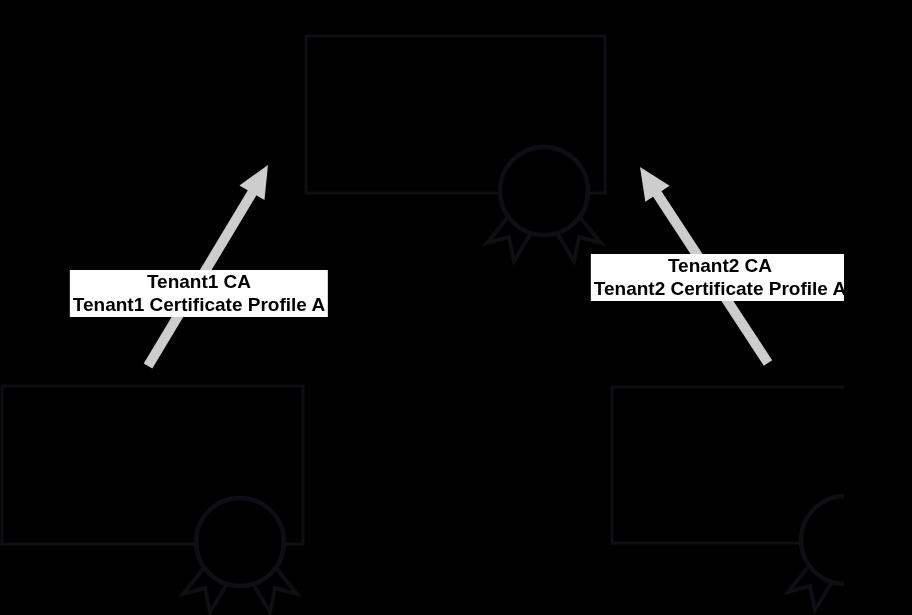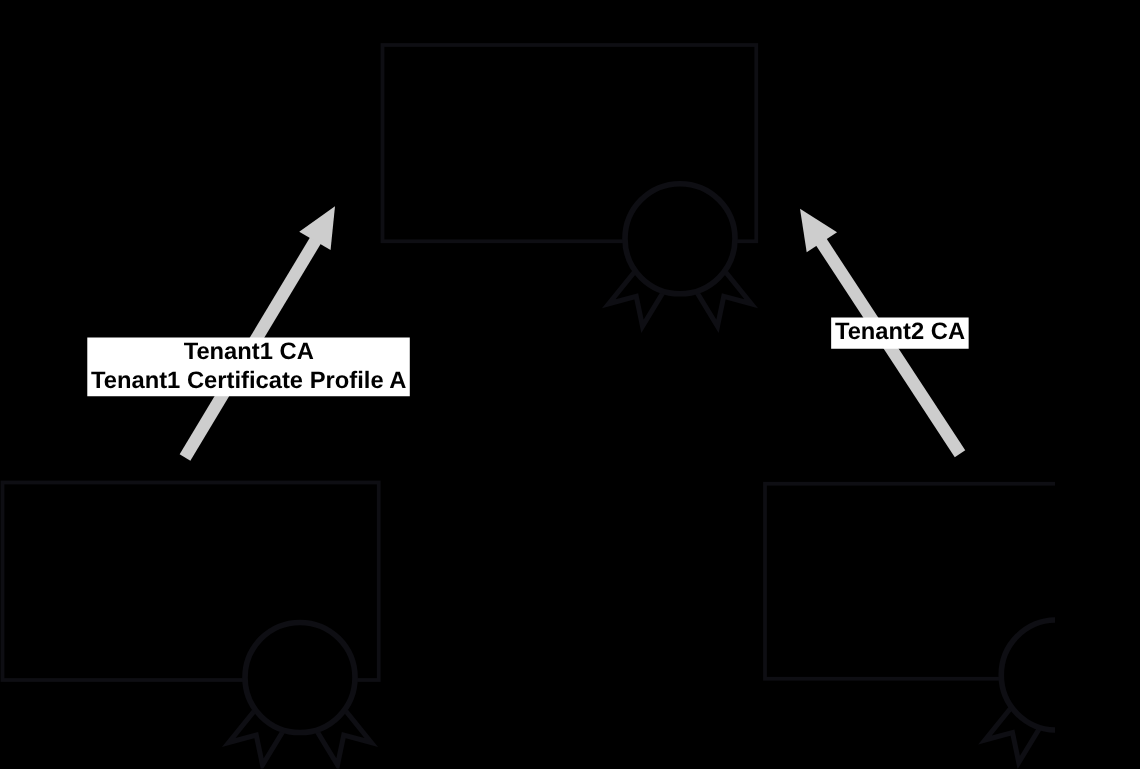--- a/index.html
+++ b/index.html
@@ -78,15 +78,16 @@
     </g>
   </svg>
 
   <div class="label-box" style="left:199px; top:270px;">
     <div>Tenant1 CA</div>
     <div>Tenant1 Certificate Profile A</div>
   </div>
 
   <div class="label-box" style="left:720px; top:254px;">
     <div>Tenant2 CA</div>
+    <div>Tenant2 Certificate Profile A</div>
   </div>
 
 </div>
 
 </body></html>

